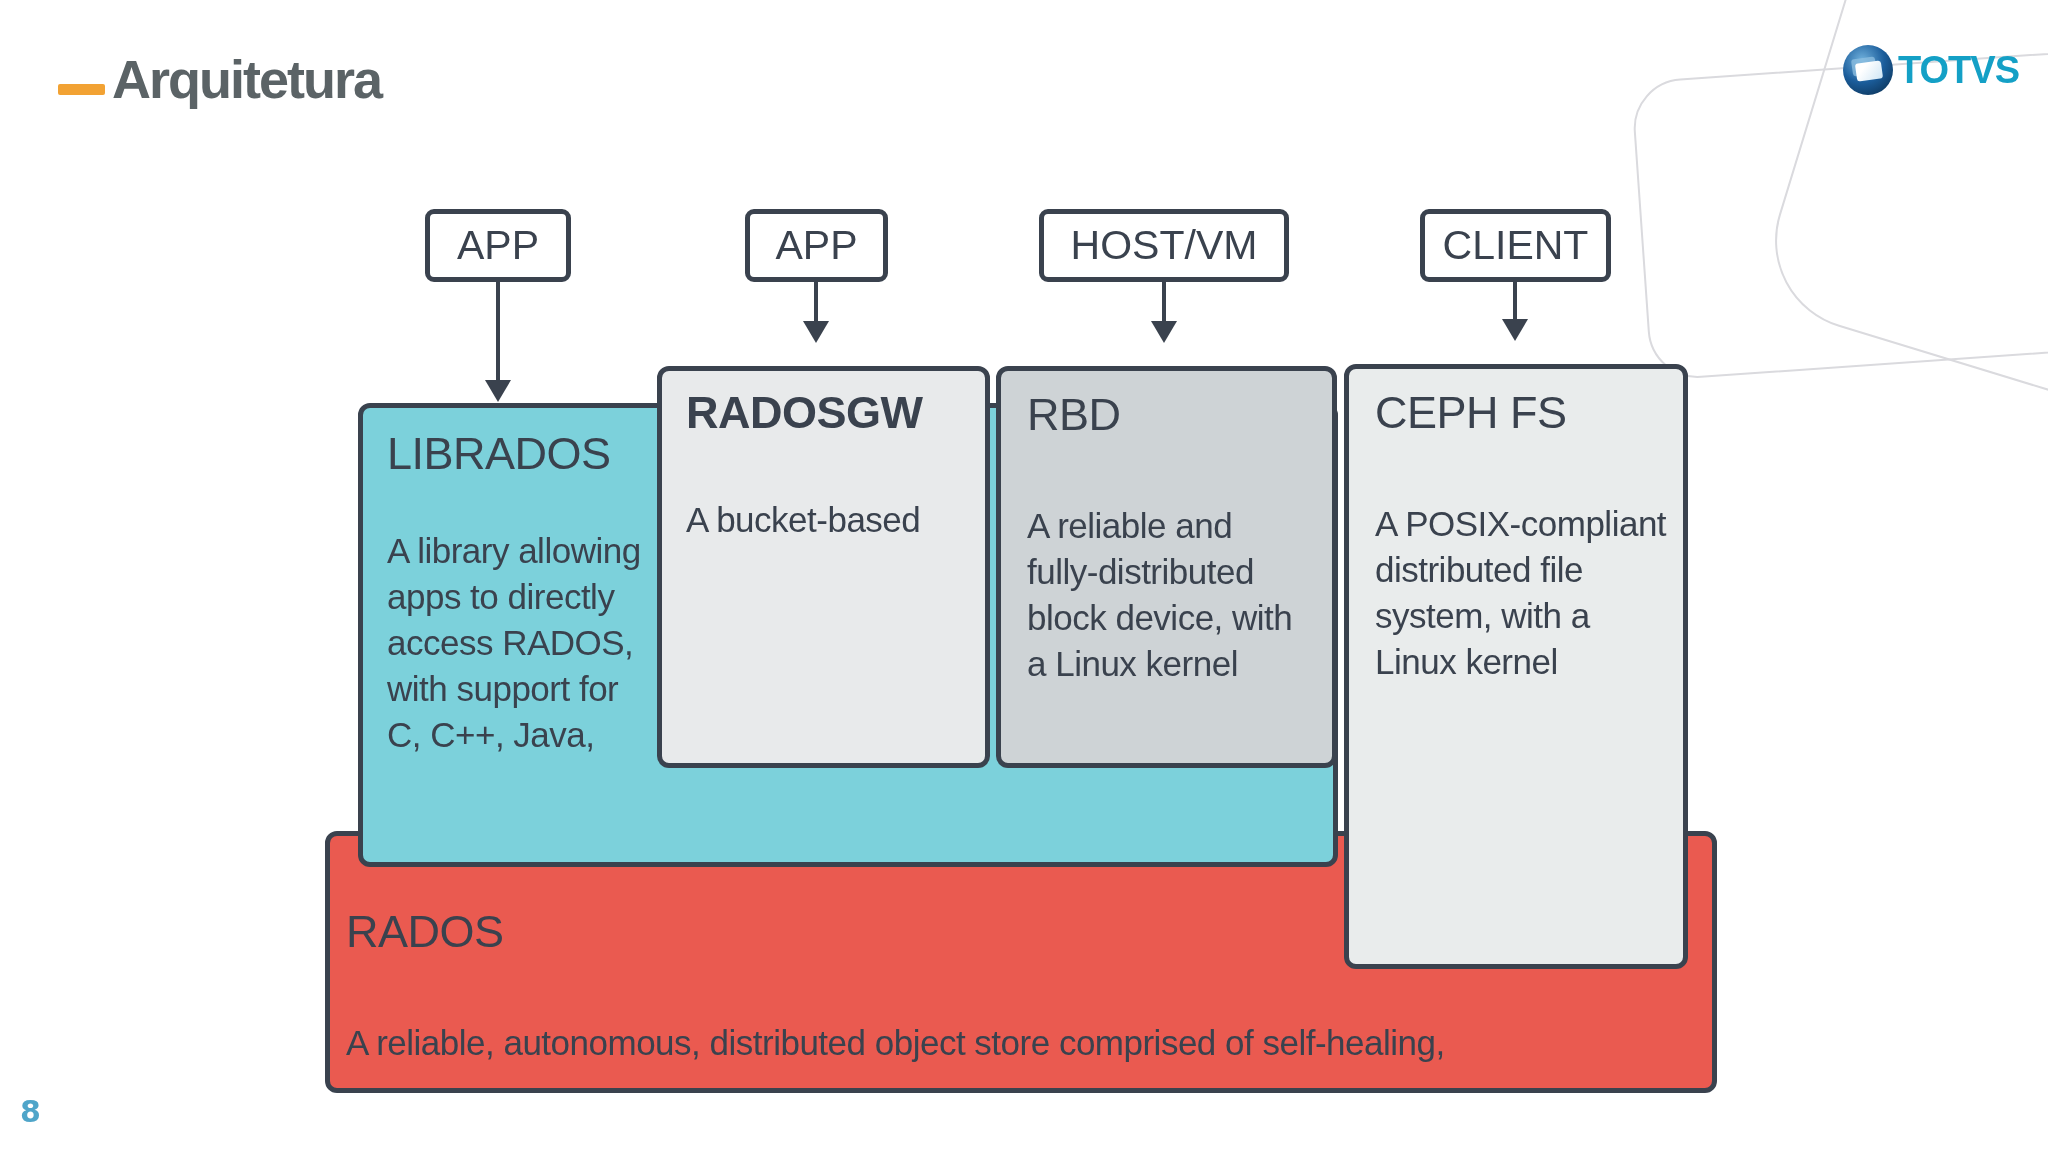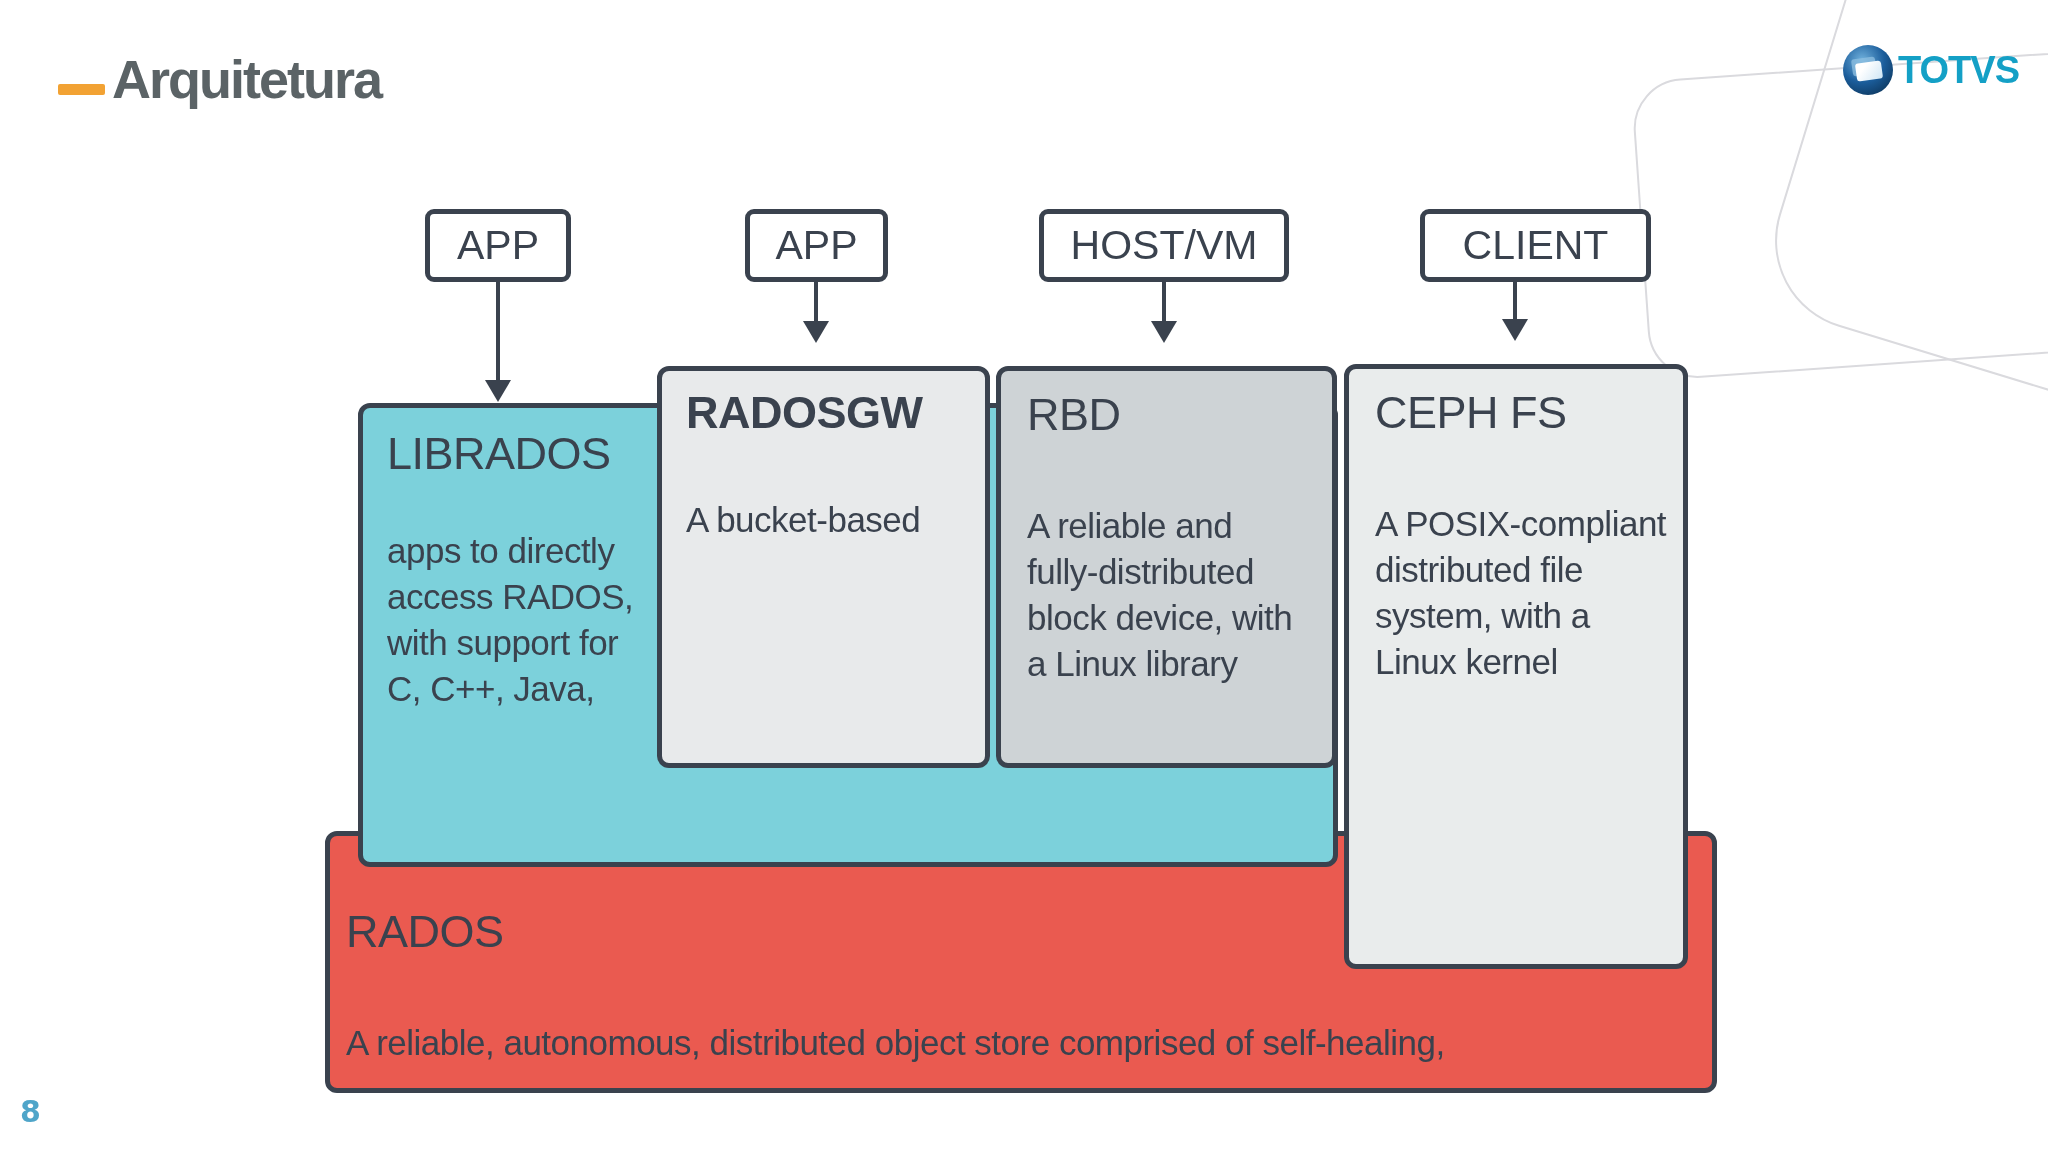--- a/index.html
+++ b/index.html
@@ -23,21 +23,21 @@
   .logo-pane{position:absolute;left:13px;top:17px;width:26px;height:18px;border-radius:3px;transform:rotate(-8deg);
     background:linear-gradient(135deg,#ffffff 30%,#cfe6f5 100%);}
   .logo-text{font-size:38px;font-weight:bold;color:var(--logo-cyan);letter-spacing:-1px;}
   
   .tag{position:absolute;height:73px;background:#ffffff;border:5px solid var(--ink);border-radius:9px;
     box-sizing:border-box;display:flex;align-items:center;justify-content:center;
     font-size:41px;color:var(--ink);z-index:4;}
   .tag.app1{left:425px;top:209px;width:146px;}
   .tag.app2{left:745px;top:209px;width:143px;}
   .tag.hostvm{left:1039px;top:209px;width:250px;}
-  .tag.client{left:1420px;top:209px;width:231px;}
+  .tag.client{left:1420px;top:209px;width:191px;}
   
   .arrow-line{position:absolute;width:4px;background:var(--ink);z-index:4;}
   .arrow-line::after{content:"";position:absolute;left:-11px;bottom:-21px;width:0;height:0;
     border-left:13px solid transparent;border-right:13px solid transparent;border-top:22px solid var(--ink);}
   .arrow-line.a1{left:496px;top:281px;height:100px;}
   .arrow-line.a2{left:814px;top:281px;height:41px;}
   .arrow-line.a3{left:1162px;top:281px;height:41px;}
   .arrow-line.a4{left:1513px;top:281px;height:39px;}
   
   .node{position:absolute;border:5px solid var(--ink);border-radius:12px;box-sizing:border-box;}
@@ -99,41 +99,42 @@
   </div>
 
   <div class="arrow-line a1"></div>
   <div class="arrow-line a2"></div>
   <div class="arrow-line a3"></div>
   <div class="arrow-line a4"></div>
 
   <div class="node librados">
     <div class="node-title">LIBRADOS</div>
     <div class="node-body">
+      <div class="line">A library allowing</div>
       <div class="line">apps to directly</div>
       <div class="line">access RADOS,</div>
       <div class="line">with support for</div>
       <div class="line">C, C++, Java,</div>
     </div>
   </div>
 
   <div class="node radosgw">
     <div class="node-title">RADOSGW</div>
     <div class="node-body">
       <div class="line">A bucket-based</div>
     </div>
   </div>
 
   <div class="node rbd">
     <div class="node-title">RBD</div>
     <div class="node-body">
       <div class="line">A reliable and</div>
       <div class="line">fully-distributed</div>
       <div class="line">block device, with</div>
-      <div class="line">a Linux library</div>
+      <div class="line">a Linux kernel</div>
     </div>
   </div>
 
   <div class="node cephfs">
     <div class="node-title">CEPH FS</div>
     <div class="node-body">
       <div class="line">A POSIX-compliant</div>
       <div class="line">distributed file</div>
       <div class="line">system, with a</div>
       <div class="line">Linux kernel</div>

